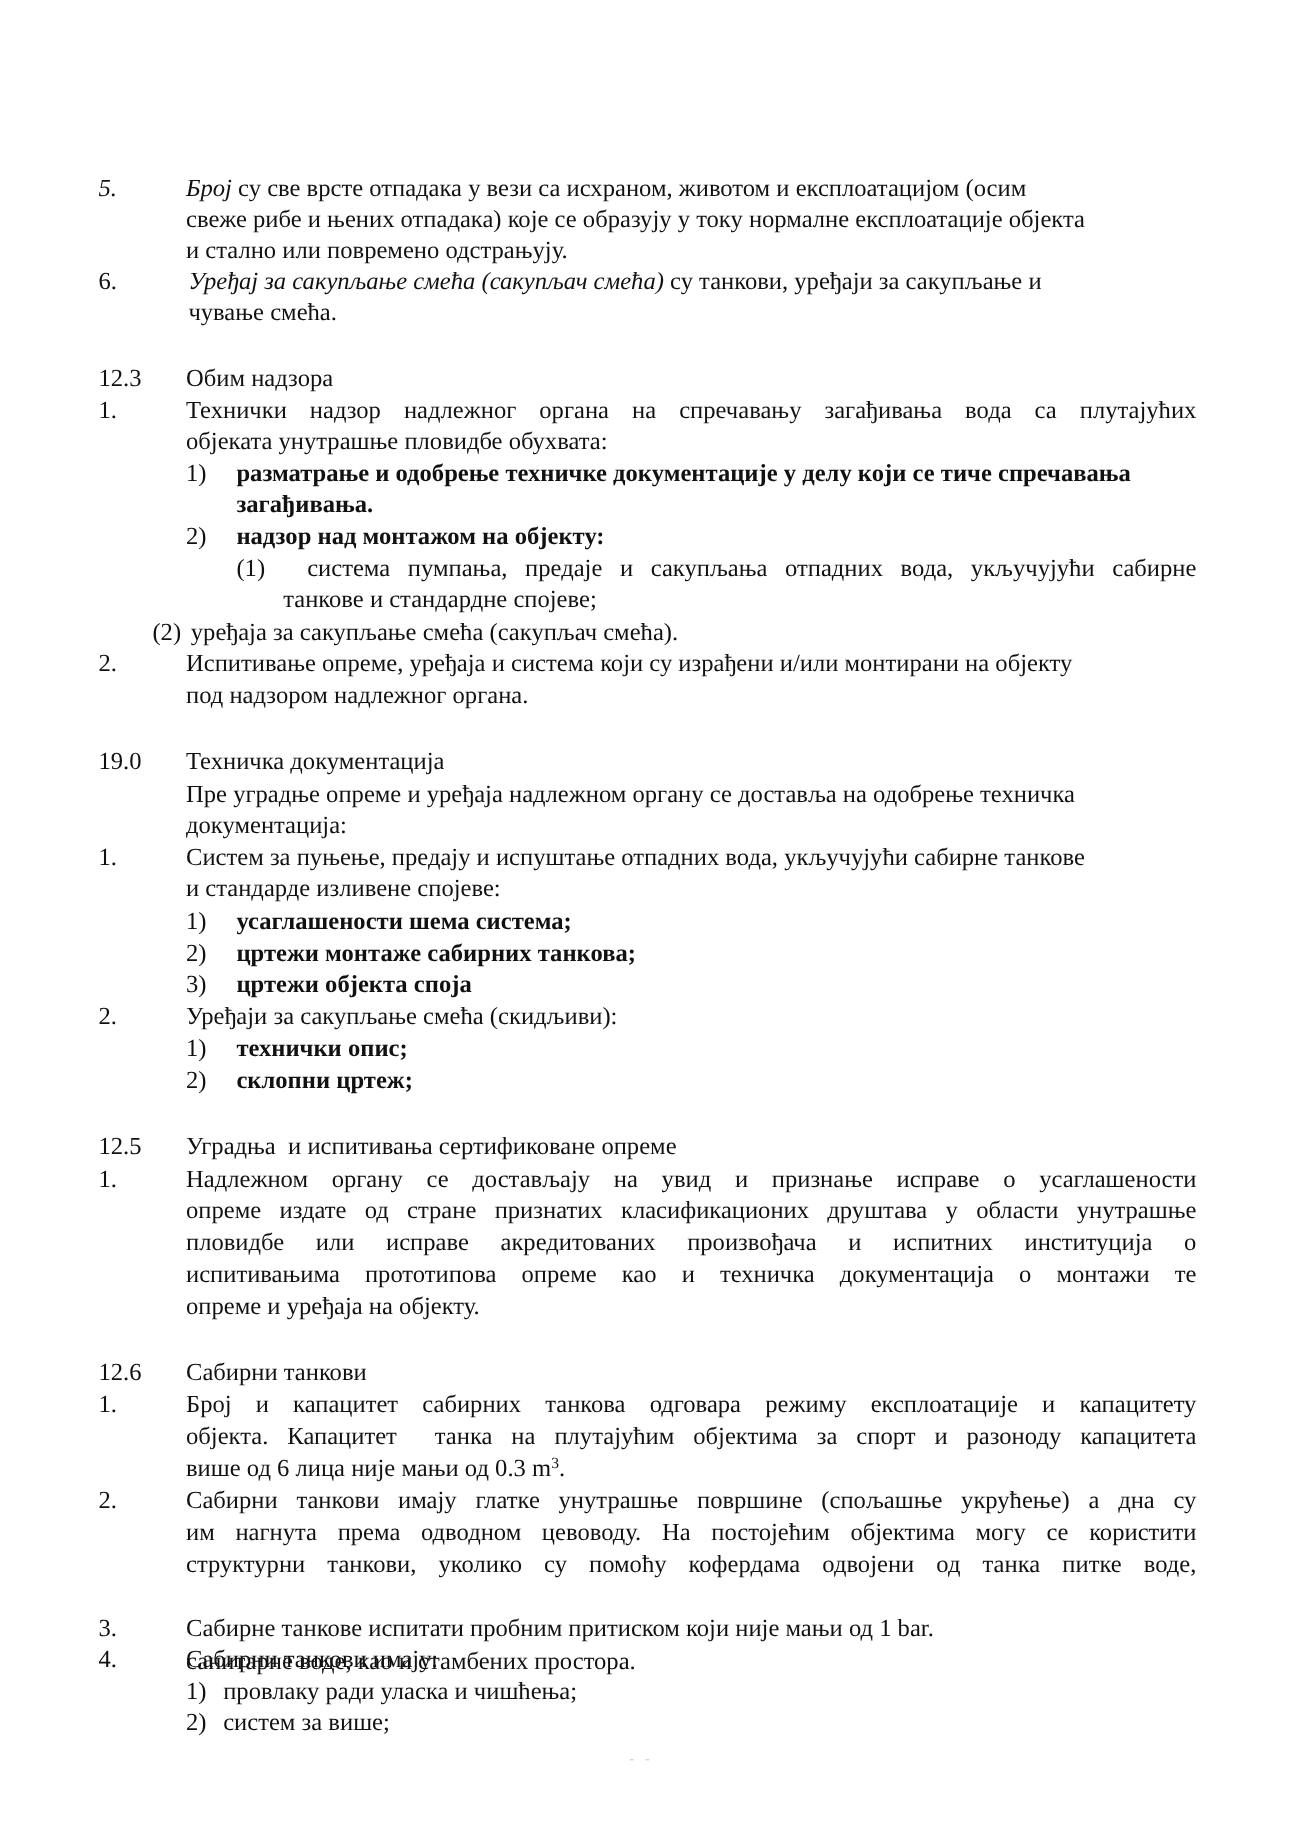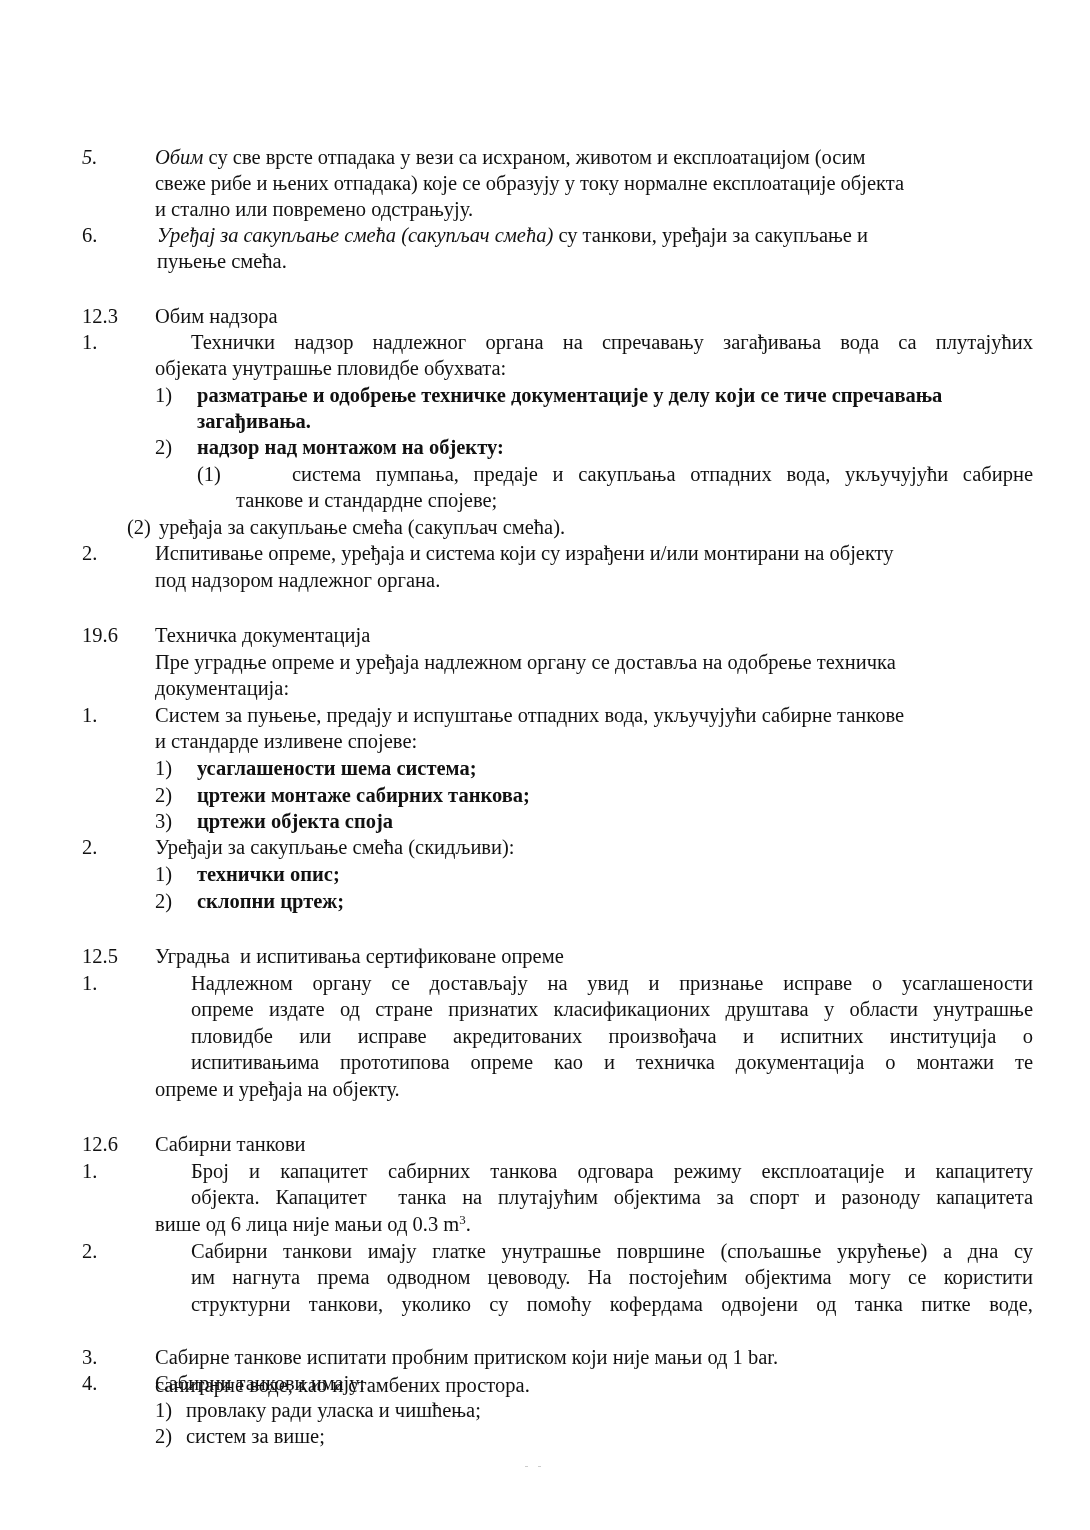--- a/index.html
+++ b/index.html
@@ -32,21 +32,20 @@
       left: 82px;
     }
     .txt {
       left: 155px;
       width: 842px;
     }
     .justify {
       white-space: normal;
       text-align: justify;
       text-align-last: justify;
-      margin-left: 36px;
     }
     .sub-num {
       left: 155px;
     }
     .sub-txt {
       left: 197px;
       width: 800px;
       font-weight: bold;
     }
     .subsub-num {
@@ -77,29 +76,29 @@
       background: #cccccc;
     }
   </style>
 </head>
 <body>
 
 <div class="page">
 
   <div>
     <span class="line num it" style="top:144px">5.</span>
-    <span class="line txt" style="top:144px"><span class="it">Обим</span><span> су све врсте отпадака у вези са исхраном, животом и експлоатацијом (осим</span></span>
+    <span class="line txt" style="top:144px"><span class="it">Број</span><span> су све врсте отпадака у вези са исхраном, животом и експлоатацијом (осим</span></span>
     <span class="line txt" style="top:170px">свеже рибе и њених отпадака) које се образују у току нормалне експлоатације објекта</span>
     <span class="line txt" style="top:196px">и стално или повремено одстрањују.</span>
   </div>
 
   <div>
     <span class="line num" style="top:222px">6.</span>
     <span class="line txt" style="top:222px; left:157px"><span class="it">Уређај за сакупљање смећа (сакупљач смећа)</span><span> су танкови, уређаји за сакупљање и</span></span>
-    <span class="line txt" style="top:248px; left:157px">пуњење смећа.</span>
+    <span class="line txt" style="top:248px; left:157px">чување смећа.</span>
   </div>
 
   <div>
     <span class="line num" style="top:303px">12.3</span>
     <span class="line txt" style="top:303px">Обим надзора</span>
 
     <span class="line num" style="top:329px">1.</span>
     <span class="line txt justify" style="top:329px">Технички надзор надлежног органа на спречавању загађивања вода са плутајућих</span>
     <span class="line txt" style="top:355px">објеката унутрашње пловидбе обухвата:</span>
 
@@ -116,21 +115,21 @@
 
     <span class="line outdent-item" style="top:514px">(2)</span>
     <span class="line" style="top:514px; left:159px">уређаја за сакупљање смећа (сакупљач смећа).</span>
 
     <span class="line num" style="top:540px">2.</span>
     <span class="line txt" style="top:540px">Испитивање опреме, уређаја и система који су израђени и/или монтирани на објекту</span>
     <span class="line txt" style="top:567px">под надзором надлежног органа.</span>
   </div>
 
   <div>
-    <span class="line num" style="top:622px">19.6</span>
+    <span class="line num" style="top:622px">19.0</span>
     <span class="line txt" style="top:622px">Техничка документација</span>
     <span class="line txt" style="top:649px">Пре уградње опреме и уређаја надлежном органу се доставља на одобрење техничка</span>
     <span class="line txt" style="top:675px">документација:</span>
 
     <span class="line num" style="top:702px">1.</span>
     <span class="line txt" style="top:702px">Систем за пуњење, предају и испуштање отпадних вода, укључујући сабирне танкове</span>
     <span class="line txt" style="top:728px">и стандарде изливене спојеве:</span>
 
     <span class="line sub-num" style="top:755px">1)</span>
     <span class="line sub-txt" style="top:755px">усаглашености шема система;</span>

